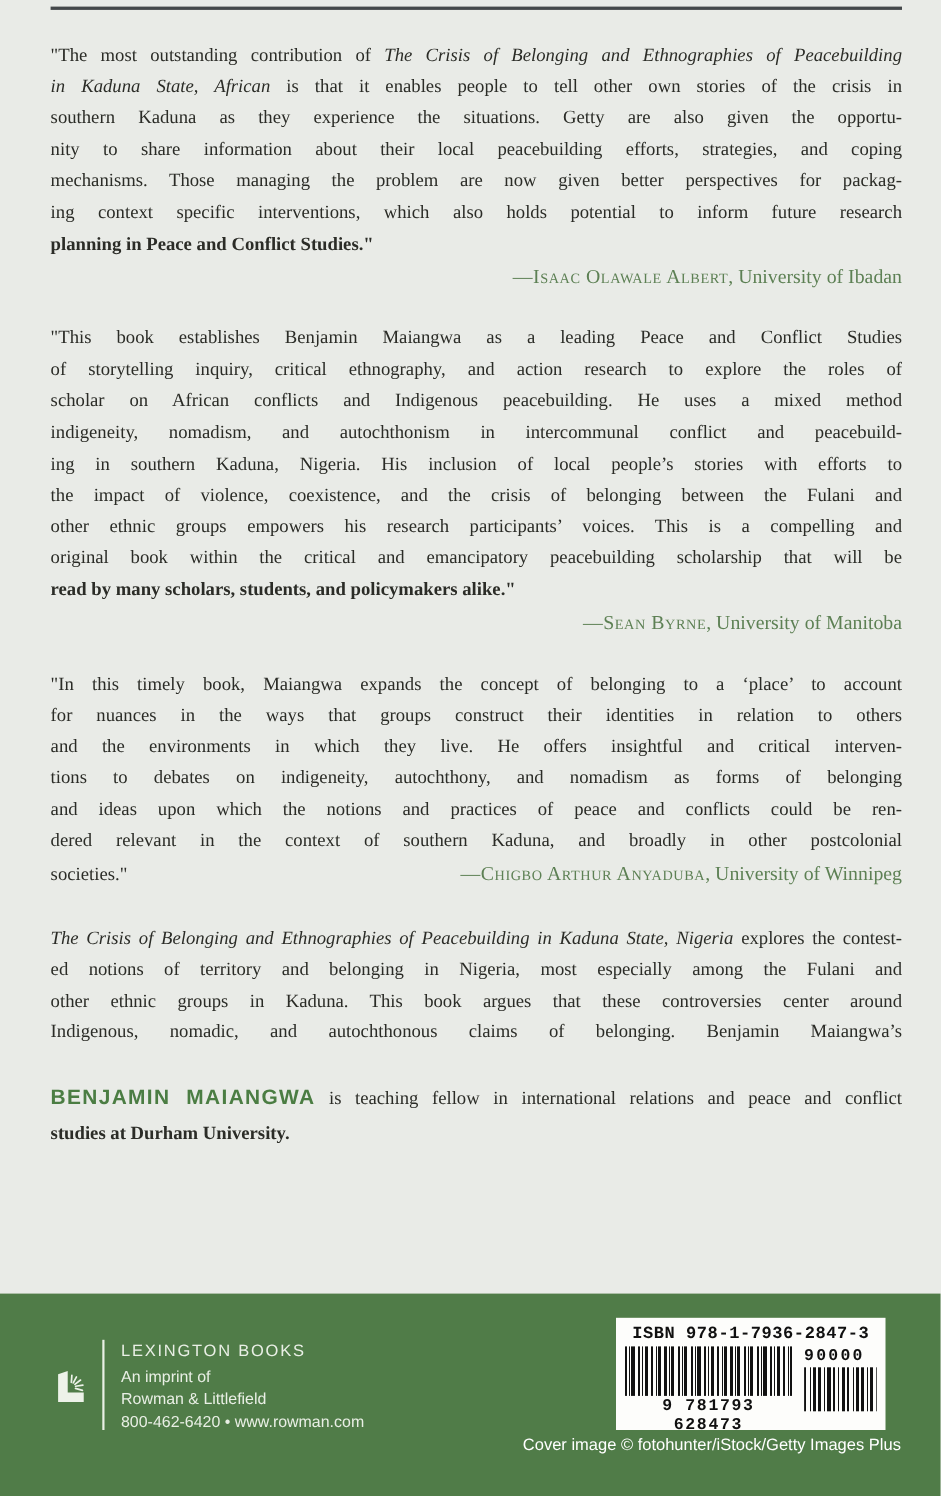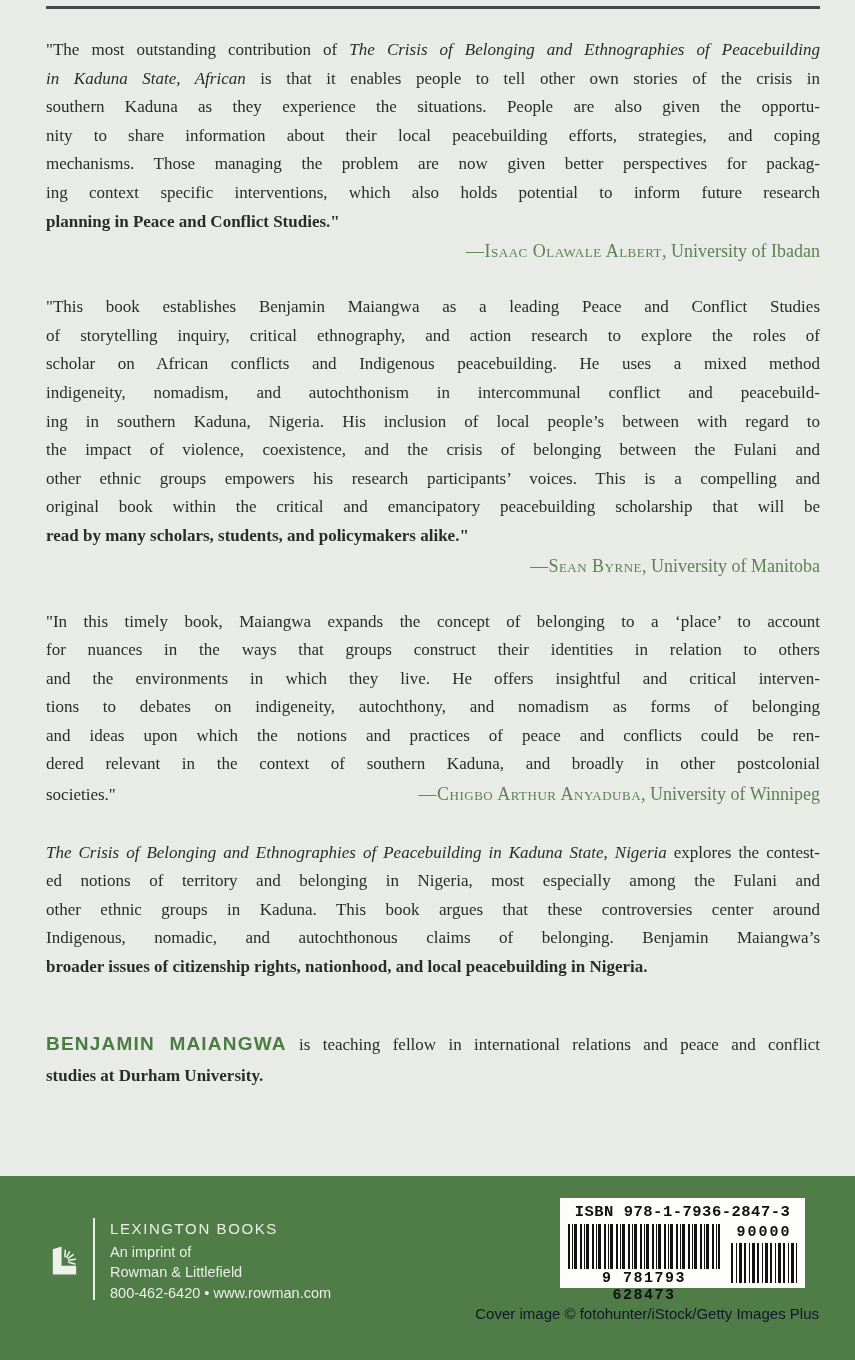--- a/index.html
+++ b/index.html
@@ -14,63 +14,63 @@
   .category{margin-top:32px;font-size:20px;line-height:24px;color:#5e7b5f;letter-spacing:.6px;}
   .rule{margin-top:6px;height:3px;background:#44484a;}
   .quote{margin-top:27px;font-size:17px;line-height:28.6px;}
   .jl{text-align:justify;text-align-last:justify;}
   .ll{text-align:left;font-weight:bold;}
   .it{font-style:italic;}
   .attr{text-align:right;font-size:18px;line-height:29px;margin-top:1px;color:#5d8054;}
   .sc{font-variant:small-caps;letter-spacing:.5px;}
   .lastline-flex{display:flex;justify-content:space-between;align-items:baseline;}
   .desc{margin-top:29px;font-size:17px;line-height:28.6px;}
-  .bio{margin-top:46px;font-size:17px;line-height:31px;}
+  .bio{margin-top:30px;font-size:17px;line-height:31px;}
   .bio-name{font-family:"Liberation Sans", sans-serif;font-weight:bold;color:#4b7d43;font-size:19px;letter-spacing:1.2px;}
   footer{position:absolute;left:0;top:1176px;width:855px;height:184px;background:#507c48;}
   .pub{position:absolute;left:47px;top:42px;display:flex;align-items:stretch;}
   .logo-wrap{width:33px;display:flex;align-items:center;}
   .pub-div{width:2px;background:#e9efe5;margin-left:13px;margin-right:15px;height:82px;}
   .pub-text{color:#e9efe5;font-family:"Liberation Sans", sans-serif;font-size:14.5px;line-height:20.5px;padding-top:1px;}
   .pub-text .imprint{font-size:15px;letter-spacing:1.6px;margin-bottom:2px;}
-  .bc-box{position:absolute;left:560px;top:22px;width:245px;height:90px;background:#fdfdfb;box-sizing:border-box;padding:5px 8px 6px;}
+  .bc-box{position:absolute;left:560px;top:22px;width:245px;height:102px;background:#fdfdfb;box-sizing:border-box;padding:5px 8px 6px;}
   .bc-isbn{font-family:"Liberation Mono", monospace;font-weight:bold;font-size:15.5px;letter-spacing:.5px;text-align:center;color:#101010;}
   .bc-row{display:flex;margin-top:3px;}
   .bc-main{width:152px;}
   .bars-main{height:45px;background:repeating-linear-gradient(90deg,#111 0 2px,#fdfdfb 2px 4px,#111 4px 5px,#fdfdfb 5px 6px,#111 6px 9px,#fdfdfb 9px 12px);}
   .bc-digits{font-family:"Liberation Mono", monospace;font-weight:bold;font-size:15px;letter-spacing:1.5px;margin-top:1px;color:#101010;text-align:center;}
-  .bc-supp{margin-left:11px;width:66px;text-align:center;}
+  .bc-supp{margin-left:11px;width:66px;text-align:left;}
   .supp-num{font-family:"Liberation Mono", monospace;font-weight:bold;font-size:15px;letter-spacing:2px;color:#101010;}
   .bars-supp{height:40px;margin-top:2px;background:repeating-linear-gradient(90deg,#111 0 2px,#fdfdfb 2px 5px,#111 5px 6px,#fdfdfb 6px 8px,#111 8px 11px,#fdfdfb 11px 13px);}
-  .credit{position:absolute;right:36px;top:129px;color:#0f172a;font-family:"Liberation Sans", sans-serif;font-size:15px;}
+  .credit{position:absolute;right:36px;top:129px;color:#ffffff;font-family:"Liberation Sans", sans-serif;font-size:15px;}
 </style>
 </head>
 <body>
 
 <div class="content">
 
   <div class="rule"></div>
 
   <section class="quote">
     <div class="jl"><span>"The most outstanding contribution of </span><span class="it">The Crisis of Belonging and Ethnographies of Peacebuilding</span></div>
     <div class="jl"><span class="it">in Kaduna State, African</span><span> is that it enables people to tell other own stories of the crisis in</span></div>
-    <div class="jl">southern Kaduna as they experience the situations. People are also given the opportu-</div>
+    <div class="jl">southern Kaduna as they experience the situations. Getty are also given the opportu-</div>
     <div class="jl">nity to share information about their local peacebuilding efforts, strategies, and coping</div>
     <div class="jl">mechanisms. Those managing the problem are now given better perspectives for packag-</div>
     <div class="jl">ing context specific interventions, which also holds potential to inform future research</div>
     <div class="ll">planning in Peace and Conflict Studies."</div>
     <div class="attr"><span class="sc">—Isaac Olawale Albert</span><span>, University of Ibadan</span></div>
   </section>
 
   <section class="quote">
     <div class="jl">"This book establishes Benjamin Maiangwa as a leading Peace and Conflict Studies</div>
     <div class="jl">of storytelling inquiry, critical ethnography, and action research to explore the roles of</div>
     <div class="jl">scholar on African conflicts and Indigenous peacebuilding. He uses a mixed method</div>
     <div class="jl">indigeneity, nomadism, and autochthonism in intercommunal conflict and peacebuild-</div>
-    <div class="jl">ing in southern Kaduna, Nigeria. His inclusion of local people’s between with regard to</div>
+    <div class="jl">ing in southern Kaduna, Nigeria. His inclusion of local people’s stories with efforts to</div>
     <div class="jl">the impact of violence, coexistence, and the crisis of belonging between the Fulani and</div>
     <div class="jl">other ethnic groups empowers his research participants’ voices. This is a compelling and</div>
     <div class="jl">original book within the critical and emancipatory peacebuilding scholarship that will be</div>
     <div class="ll">read by many scholars, students, and policymakers alike."</div>
     <div class="attr"><span class="sc">—Sean Byrne</span><span>, University of Manitoba</span></div>
   </section>
 
   <section class="quote">
     <div class="jl">"In this timely book, Maiangwa expands the concept of belonging to a ‘place’ to account</div>
     <div class="jl">for nuances in the ways that groups construct their identities in relation to others</div>
@@ -82,21 +82,20 @@
       <span>societies."</span>
       <span class="attr"><span class="sc">—Chigbo Arthur Anyaduba</span><span>, University of Winnipeg</span></span>
     </div>
   </section>
 
   <section class="desc">
     <div class="jl"><span class="it">The Crisis of Belonging and Ethnographies of Peacebuilding in Kaduna State, Nigeria</span><span> explores the contest-</span></div>
     <div class="jl">ed notions of territory and belonging in Nigeria, most especially among the Fulani and</div>
     <div class="jl">other ethnic groups in Kaduna. This book argues that these controversies center around</div>
     <div class="jl">Indigenous, nomadic, and autochthonous claims of belonging. Benjamin Maiangwa’s</div>
-    <div class="ll">broader issues of citizenship rights, nationhood, and local peacebuilding in Nigeria.</div>
   </section>
 
   <section class="bio">
     <div class="jl"><span class="bio-name">BENJAMIN MAIANGWA</span><span> is teaching fellow in international relations and peace and conflict</span></div>
     <div class="ll">studies at Durham University.</div>
   </section>
 
 </div>
 
 <footer>

